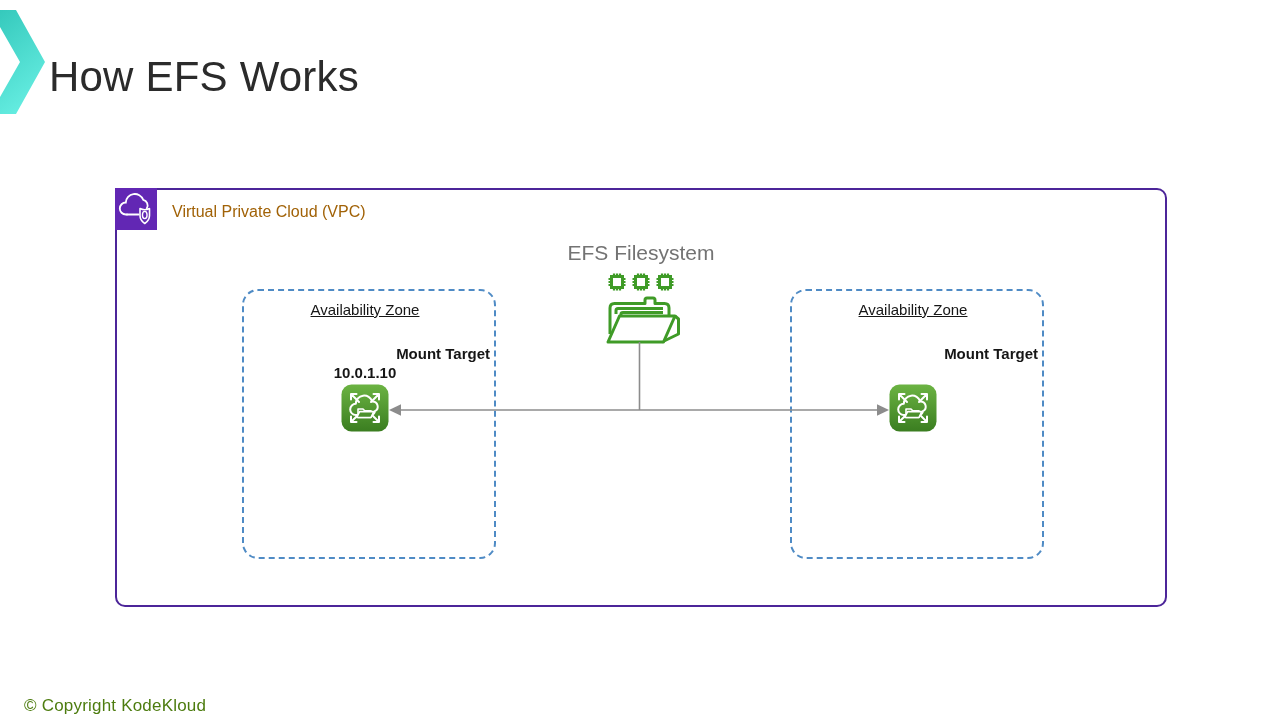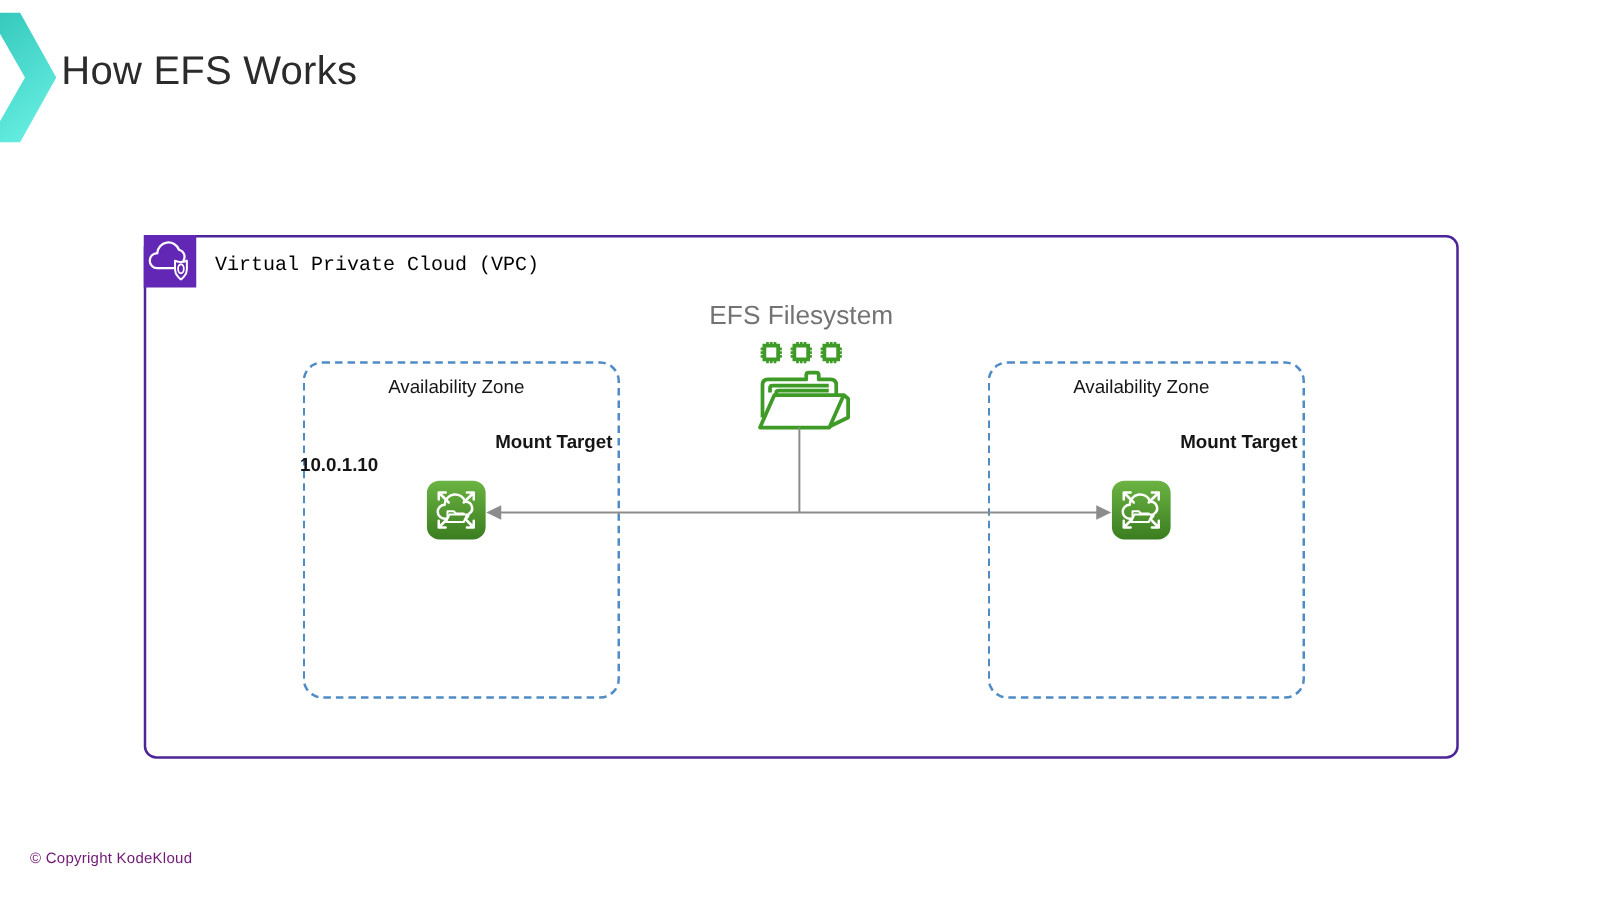--- a/index.html
+++ b/index.html
@@ -5,64 +5,64 @@
   html,body{margin:0;padding:0;}
   body{
     width:1280px;height:720px;position:relative;background:#ffffff;overflow:hidden;
     font-family:"Liberation Sans","DejaVu Sans",sans-serif;color:#1f1f1f;
   }
   .abs{position:absolute;}
 
   
   .logo{left:0;top:10px;}
   .page-title{
-    left:49px;top:39px;font-size:32px;font-weight:500;color:#2b2b2b;
+    left:49px;top:54px;font-size:42px;font-weight:500;color:#2b2b2b;
     letter-spacing:0.2px;line-height:1.1;
   }
 
   
   .vpc-box{
     left:115px;top:188px;width:1048px;height:415px;
     border:2px solid #4c2599;border-radius:10px;background:#ffffff;
   }
   .vpc-icon{
     left:-2px;top:-2px;width:42px;height:42px;background:#6227b4;
     display:flex;align-items:center;justify-content:center;
   }
-  .vpc-label{left:55px;top:13px;font-size:16px;color:#000000;font-family:Liberation Mono, monospace;}
+  .vpc-label{left:55px;top:13px;font-size:16px;color:#a16207;}
 
   .efs-label{
     left:50%;top:51px;transform:translateX(-50%);
     font-size:21px;color:#737373;white-space:nowrap;
   }
   .efs-icon{left:50%;top:82px;transform:translateX(-50%);}
 
   
   .connector{left:0;top:0;width:1280px;height:720px;pointer-events:none;}
 
   
   .az-box{
     top:287px;width:250px;height:266px;
     border:2px dashed #4f8bc5;border-radius:16px;background:transparent;
   }
   .az-left{left:240px;}
   .az-right{left:788px;}
   .az-label{
-    left:0;right:0;top:14px;text-align:center;font-size:15px;color:#161616;
+    left:0;right:0;top:14px;text-align:center;font-size:15px;color:#161616;text-decoration:underline;
   }
   .mt-title{
     left:0;right:0;top:58px;text-align:right;font-size:15px;font-weight:700;color:#161616;
   }
   .mt-ip{
-    left:0;right:0;top:77px;font-size:15px;font-weight:700;color:#161616;
+    left:0;right:0;top:77px;text-align:center;font-size:15px;font-weight:700;color:#161616;
   }
   .mt-icon{left:50%;top:97px;transform:translateX(-50%);}
 
   .footer{
-    left:24px;top:679px;font-size:12px;color:#701a75;letter-spacing:0.2px;
+    left:24px;top:696px;font-size:17px;color:#4d7c0f;letter-spacing:0.2px;
   }
 </style>
 </head>
 <body>
 
 <div class="abs logo">
   <svg width="46" height="104" viewBox="0 0 46 104">
     <defs>
       <linearGradient id="tealGrad" x1="0" y1="0" x2="0.35" y2="1">
         <stop offset="0" stop-color="#35c9bc"></stop>

